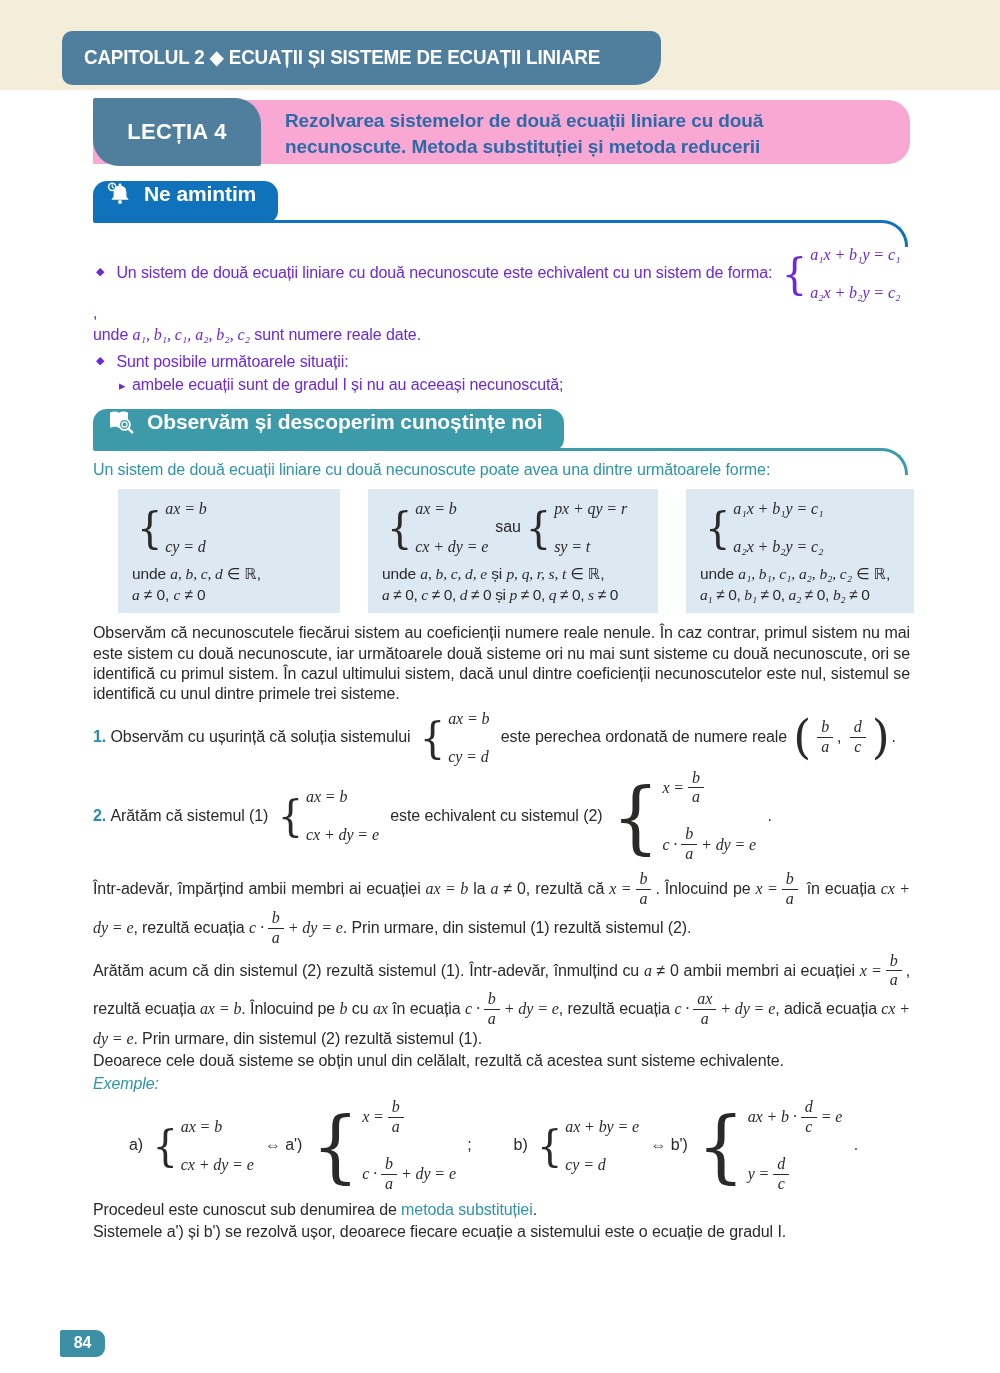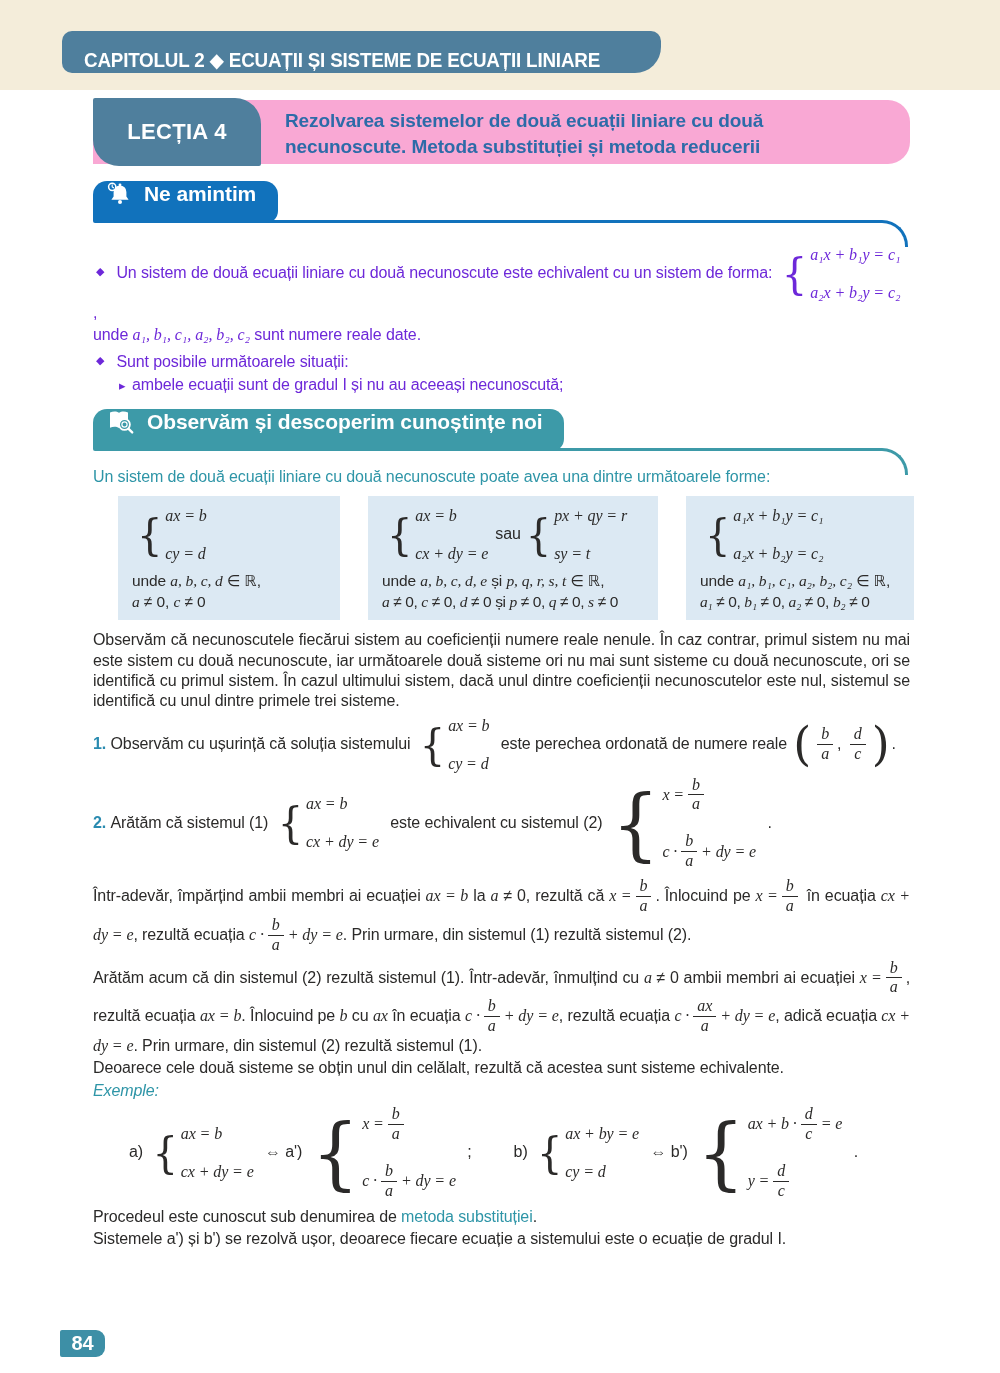--- a/index.html
+++ b/index.html
@@ -5,21 +5,21 @@
   html,body{margin:0;padding:0;}
   body{background:#e8e8e8;}
   .page{
     position:relative; width:1000px; height:1373px; margin:0 auto;
     background:#ffffff; overflow:hidden;
     font-family:"Liberation Sans","DejaVu Sans",sans-serif;
     color:#2b2a29; font-size:16px; line-height:1.27; letter-spacing:-0.1px;
   }
   .topband{position:absolute;left:0;top:0;width:1000px;height:90px;background:#f4edda;}
   .chapter-box{
-    position:absolute;left:62px;top:31px;height:42px;display:flex;align-items:flex-end;
+    position:absolute;left:62px;top:31px;height:54px;display:flex;align-items:center;
     background:#4f7f9d;color:#fff;font-weight:bold;font-size:20px;
     padding:0 28px 0 22px;border-radius:10px 10px 26px 10px;
   }
   .chapter-box .squeeze{display:inline-block;transform:scaleX(0.94);transform-origin:left center;white-space:nowrap;letter-spacing:-0.2px;}
   .content{position:absolute;left:93px;top:100px;width:817px;}
   
   .lesson-strip{display:flex;background:#f9a8d4;border-radius:0 22px 22px 0;height:64px;}
   .lesson-label{
     flex:0 0 168px;background:#4f7f9d;color:#fff;font-weight:bold;font-size:22px;
     display:flex;align-items:center;justify-content:center;
@@ -70,21 +70,21 @@
   .fbox .cond.tight{letter-spacing:-0.4px;}
   .fbox .sysrow{display:flex;align-items:center;}
   .fbox .flow{display:inline-flex;align-items:center;}
   
   .examples-row{display:flex;align-items:center;margin-top:4px;}
   .ex-a{margin-left:36px;}
   .ex-b{margin-left:auto;margin-right:52px;}
   
   .page-num{
     position:absolute;left:60px;top:1330px;width:45px;height:27px;background:#3d8fa6;color:#fff;
-    font-weight:bold;font-size:20px;display:flex;align-items:center;justify-content:center;
+    font-weight:bold;font-size:16px;display:flex;align-items:center;justify-content:center;
     border-radius:2px 9px 9px 2px;
   }
 </style>
 </head>
 <body>
 
 <div class="page">
   <div class="topband"></div>
   <div class="chapter-box">
     <span class="squeeze">CAPITOLUL 2 ◆ ECUAȚII ȘI SISTEME DE ECUAȚII LINIARE</span>
@@ -142,21 +142,21 @@
             <circle cx="18.5" cy="15.5" r="5.4" fill="#3d9aa8" stroke="#fff" stroke-width="1.8"></circle>
             <circle cx="18.5" cy="15.5" r="2.6" fill="none" stroke="#fff" stroke-width="1.2"></circle>
             <line x1="22.6" y1="19.8" x2="26.2" y2="23.4" stroke="#fff" stroke-width="2.4" stroke-linecap="round"></line>
           </svg>
         </span>
         <span>Observăm și descoperim cunoștințe noi</span>
       </div>
       <div class="tab-line teal"></div>
     </div>
 
-    <div style="margin-top:16px;">
+    <div style="margin-top:9px;">
       <p class="teal-text">Un sistem de două ecuații liniare cu două necunoscute poate avea una dintre următoarele forme:</p>
 
       <div class="boxes-row">
         <div class="fbox" style="flex:0 0 194px;">
           <div class="flow">
               <span class="sys">
                 <span class="brace" style="font-size: 40px;">{</span>
                 <span class="eqs">
                   <span class="eqline">
                     <span class="seg-m">ax = b</span>

